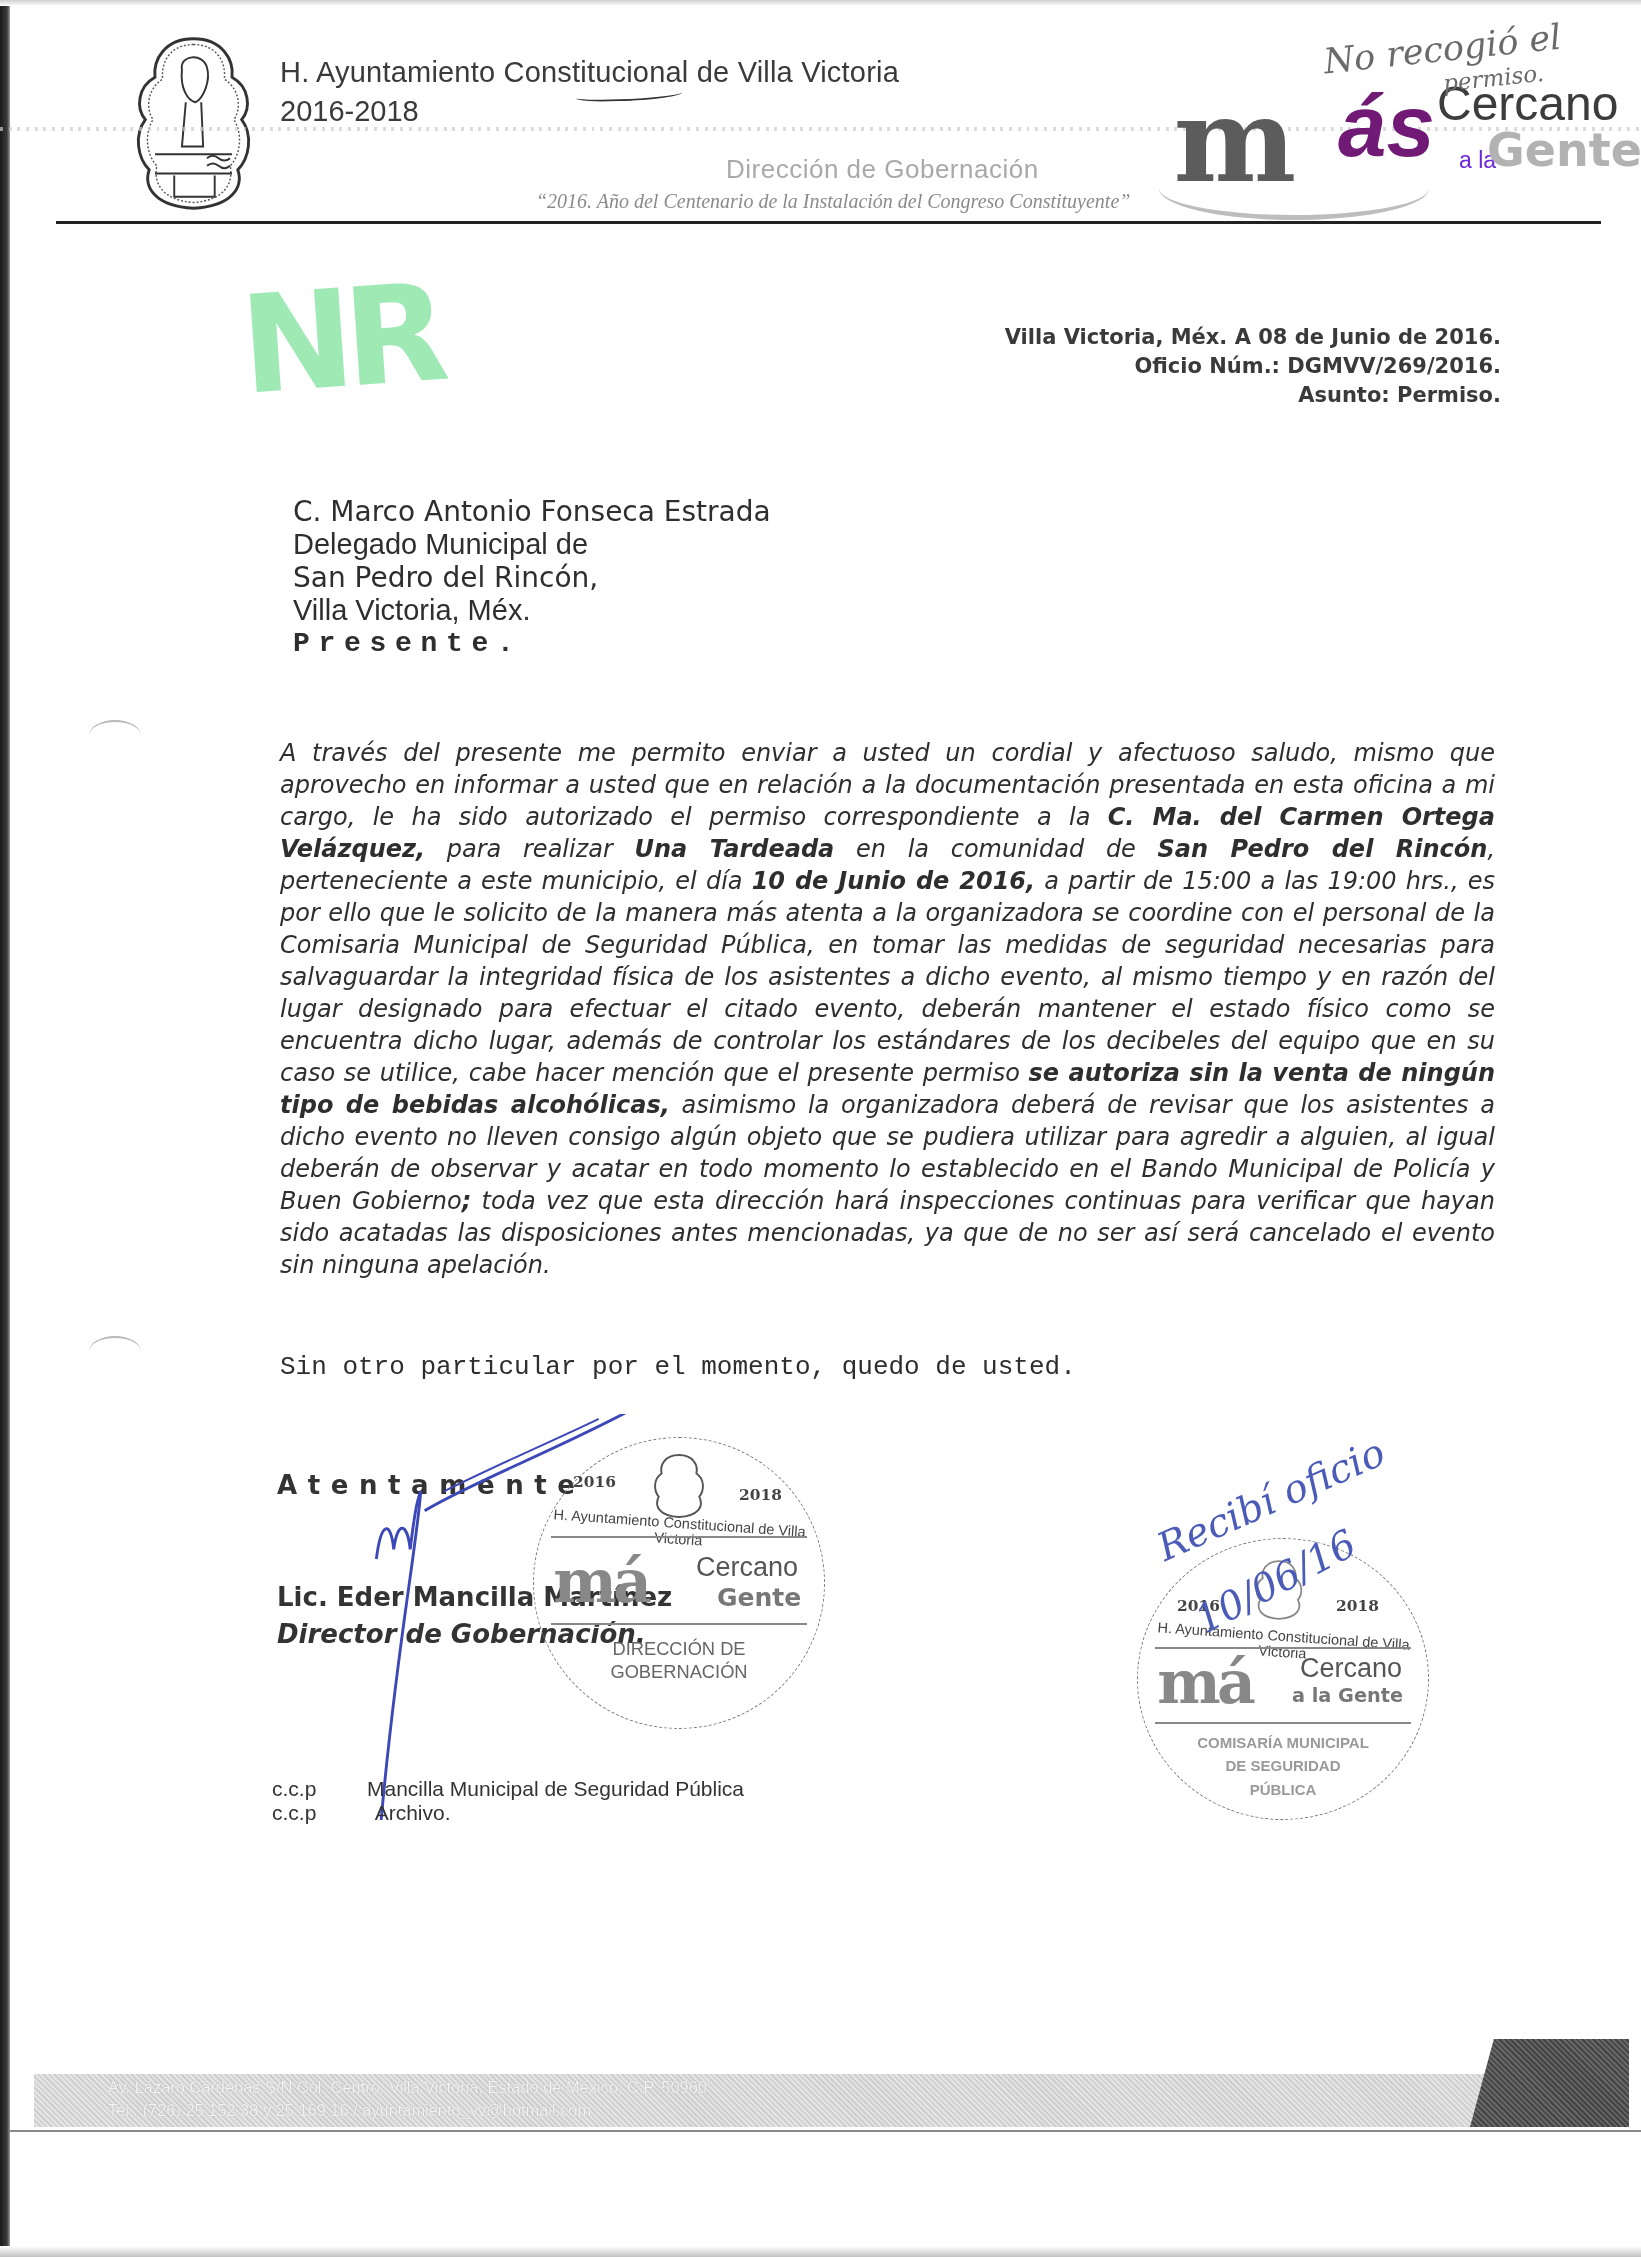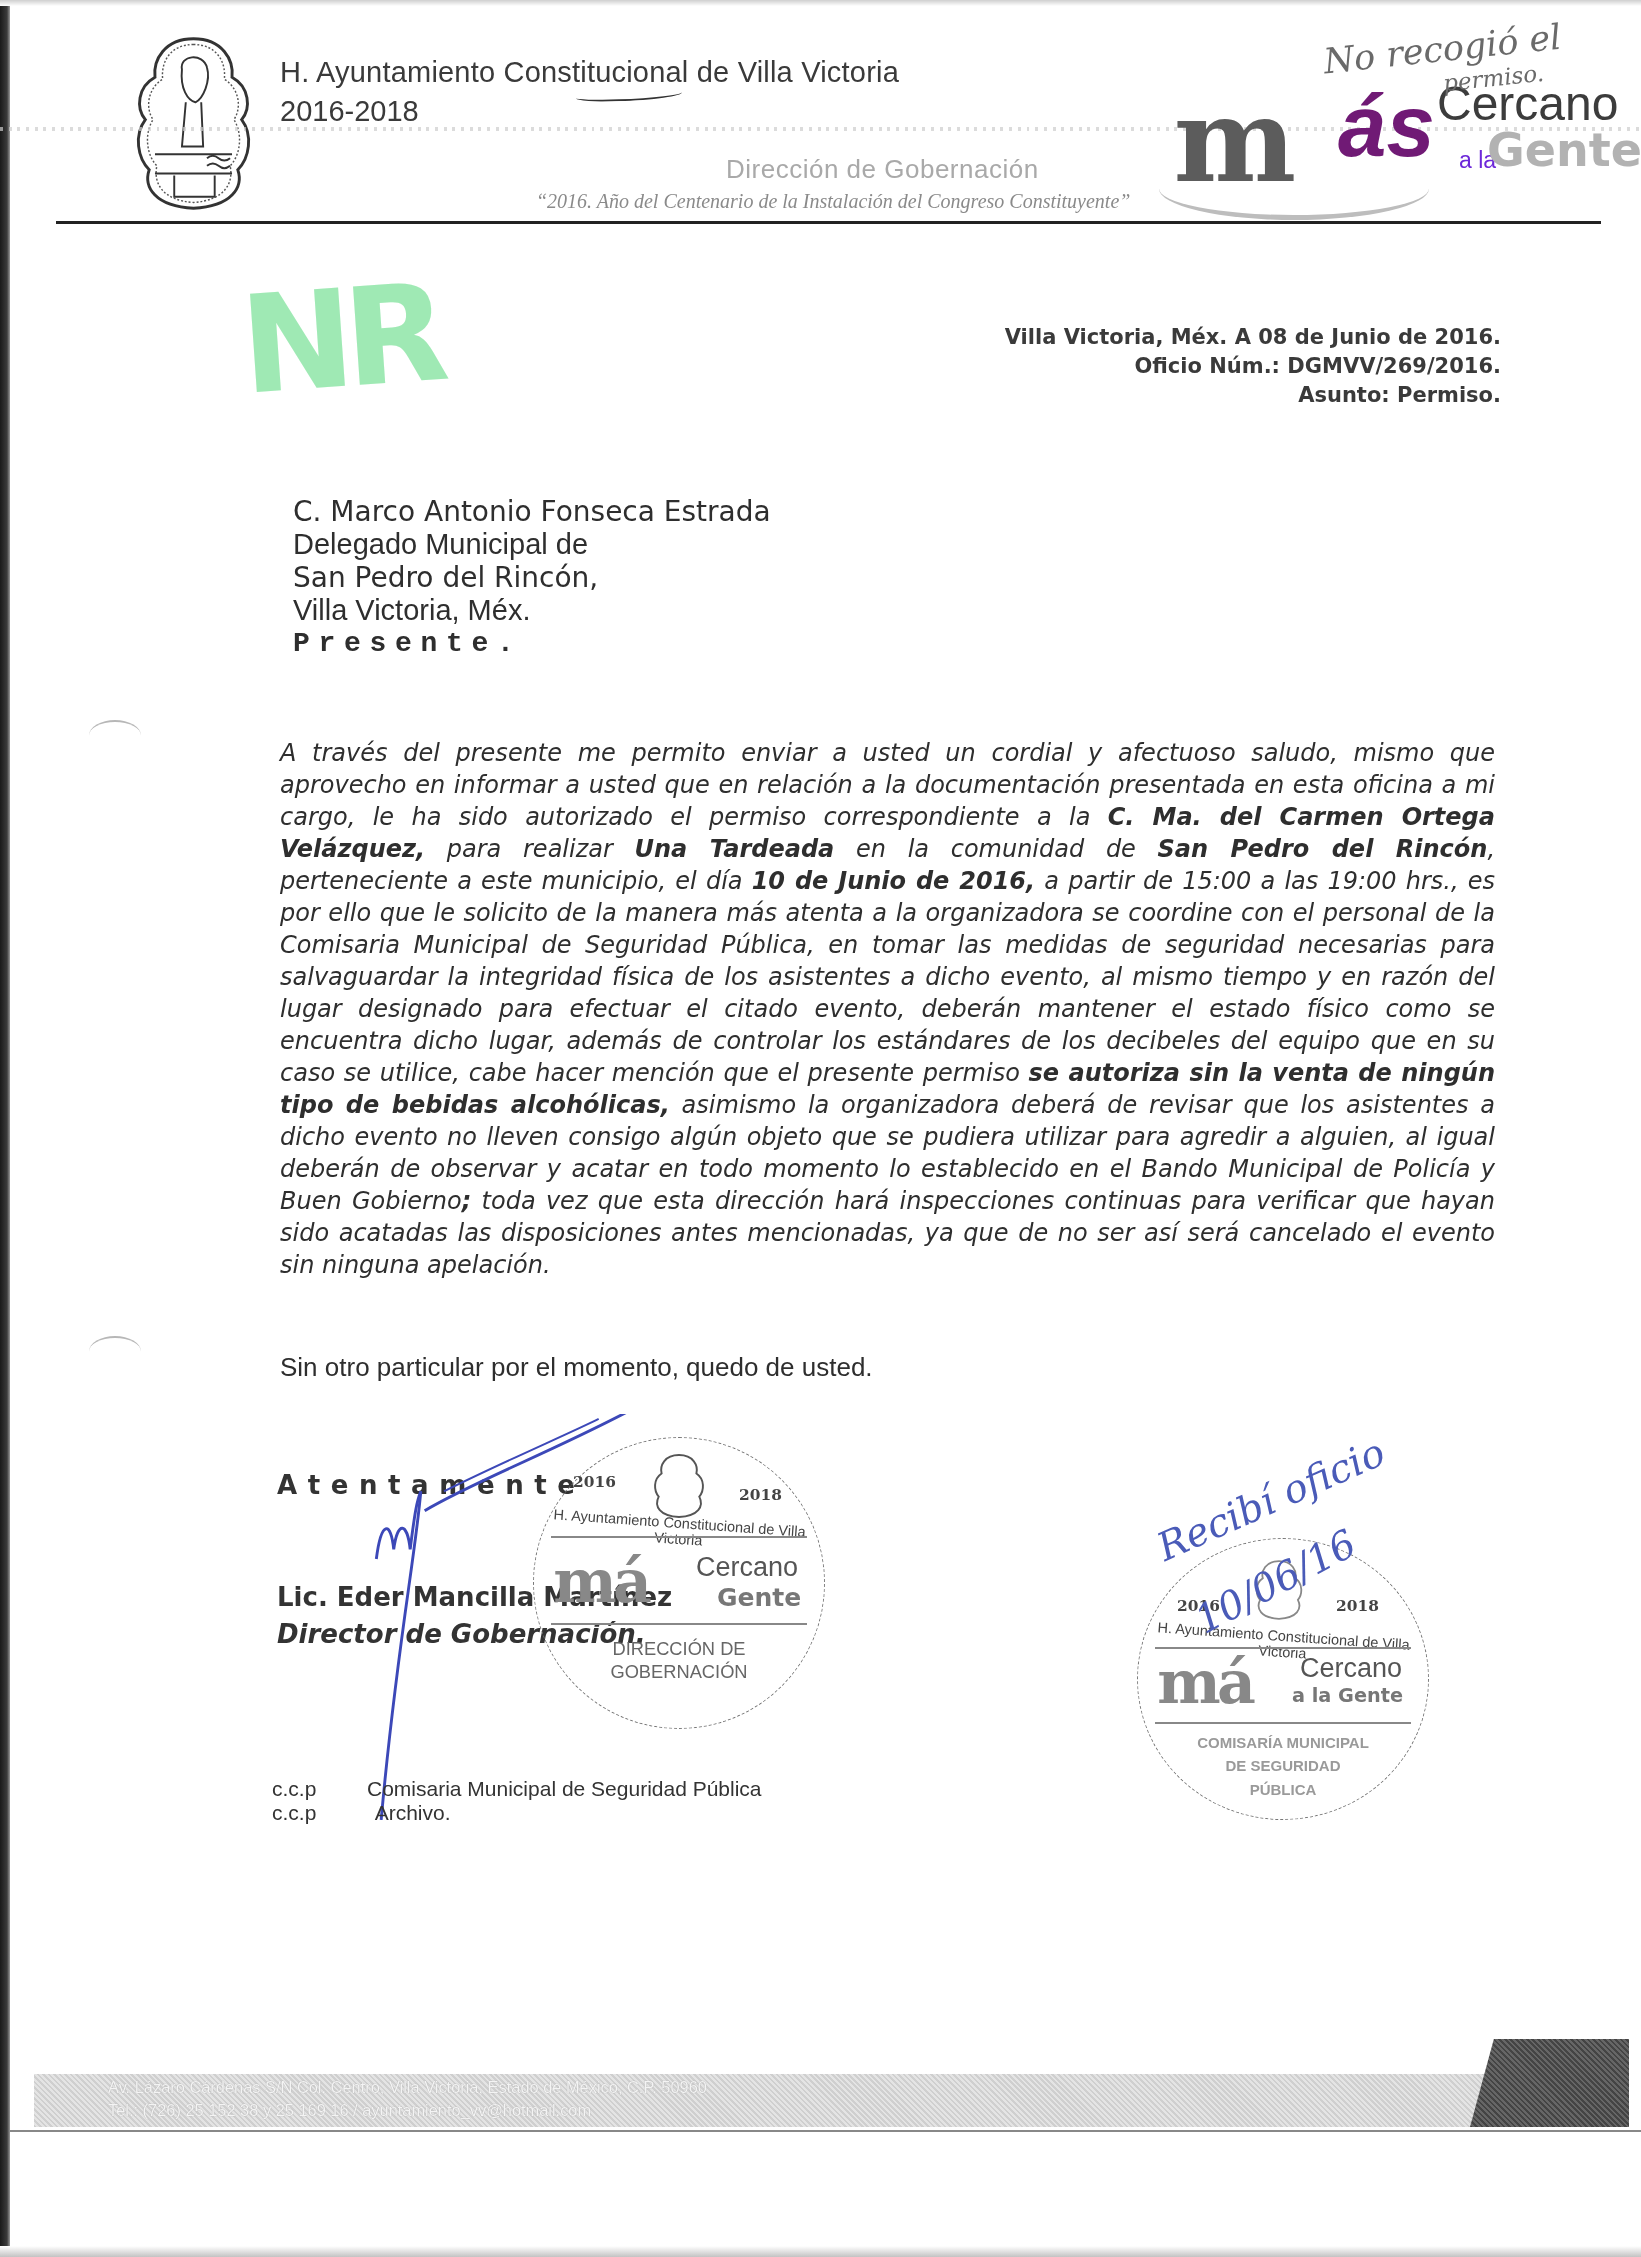--- a/index.html
+++ b/index.html
@@ -48,21 +48,21 @@
 
   
   .recipient { position: absolute; left: 293px; top: 495px; font-size: 28px; line-height: 33px; color: #2e2e2e; font-family: "DejaVu Sans", sans-serif; }
   .recipient .b { font-weight: normal; }
   .recipient .spaced { font-weight: bold; letter-spacing: 8.7px; font-family: Liberation Mono, monospace; }
   .recipient .light { font-family: "Liberation Sans", sans-serif; font-size: 29px; }
 
   
   .body-text { position: absolute; left: 280px; top: 737px; width: 1215px; font-family: "DejaVu Sans", sans-serif; font-style: italic; font-size: 24px; line-height: 32px; text-align: justify; color: #2e2e2e; }
   .body-text b { font-weight: bold; }
-  .closing-line { position: absolute; left: 280px; top: 1352px; font-family: Liberation Sans, sans-serif; font-size: 26px; color: #2e2e2e; }
+  .closing-line { position: absolute; left: 280px; top: 1352px; font-family: Liberation Mono, monospace; font-size: 26px; color: #2e2e2e; }
 
   
   .atentamente { position: absolute; left: 277px; top: 1470px; font-family: "DejaVu Sans", sans-serif; font-weight: bold; font-size: 26px; letter-spacing: 10.6px; color: #333; }
   .signer-name { position: absolute; left: 277px; top: 1582px; font-family: "DejaVu Sans", sans-serif; font-weight: bold; font-size: 26px; color: #333; text-align: center; }
   .signer-title { position: absolute; left: 277px; top: 1619px; font-family: "DejaVu Sans", sans-serif; font-weight: bold; font-style: italic; font-size: 26px; color: #333; }
   .signature-svg { position: absolute; left: 357px; top: 1414px; width: 290px; height: 406px; }
 
   
   .stamp { position: absolute; border-radius: 50%; border: 1.9px dashed #777; }
   .stamp-1 { left: 533px; top: 1437px; width: 290px; height: 290px; }
@@ -190,21 +190,21 @@
   <div class="s-dept" style="top:191px">COMISARÍA MUNICIPAL</div>
   <div class="s-dept" style="top:214px">DE SEGURIDAD</div>
   <div class="s-dept" style="top:238px">PÚBLICA</div>
 </div>
 <div class="handwritten-received">Recibí oficio</div>
 <div class="handwritten-date">10/06/16</div>
 
 <div class="cc-block">
   <div class="cc-row">
     <span class="cc-label">c.c.p</span>
-    <span>Comisaria Municipal de Seguridad Pública</span>
+    <span>Mancilla Municipal de Seguridad Pública</span>
   </div>
   <div class="cc-row">
     <span class="cc-label">c.c.p</span>
     <span style="padding-left:7.7px">Archivo.</span>
   </div>
 </div>
 
 <div class="footer-band"></div>
 <div class="footer-band-dark"></div>
 <div class="footer-line-1">Av. Lázaro Cárdenas S/N Col. Centro, Villa Victoria, Estado de México, C.P. 50960</div>

